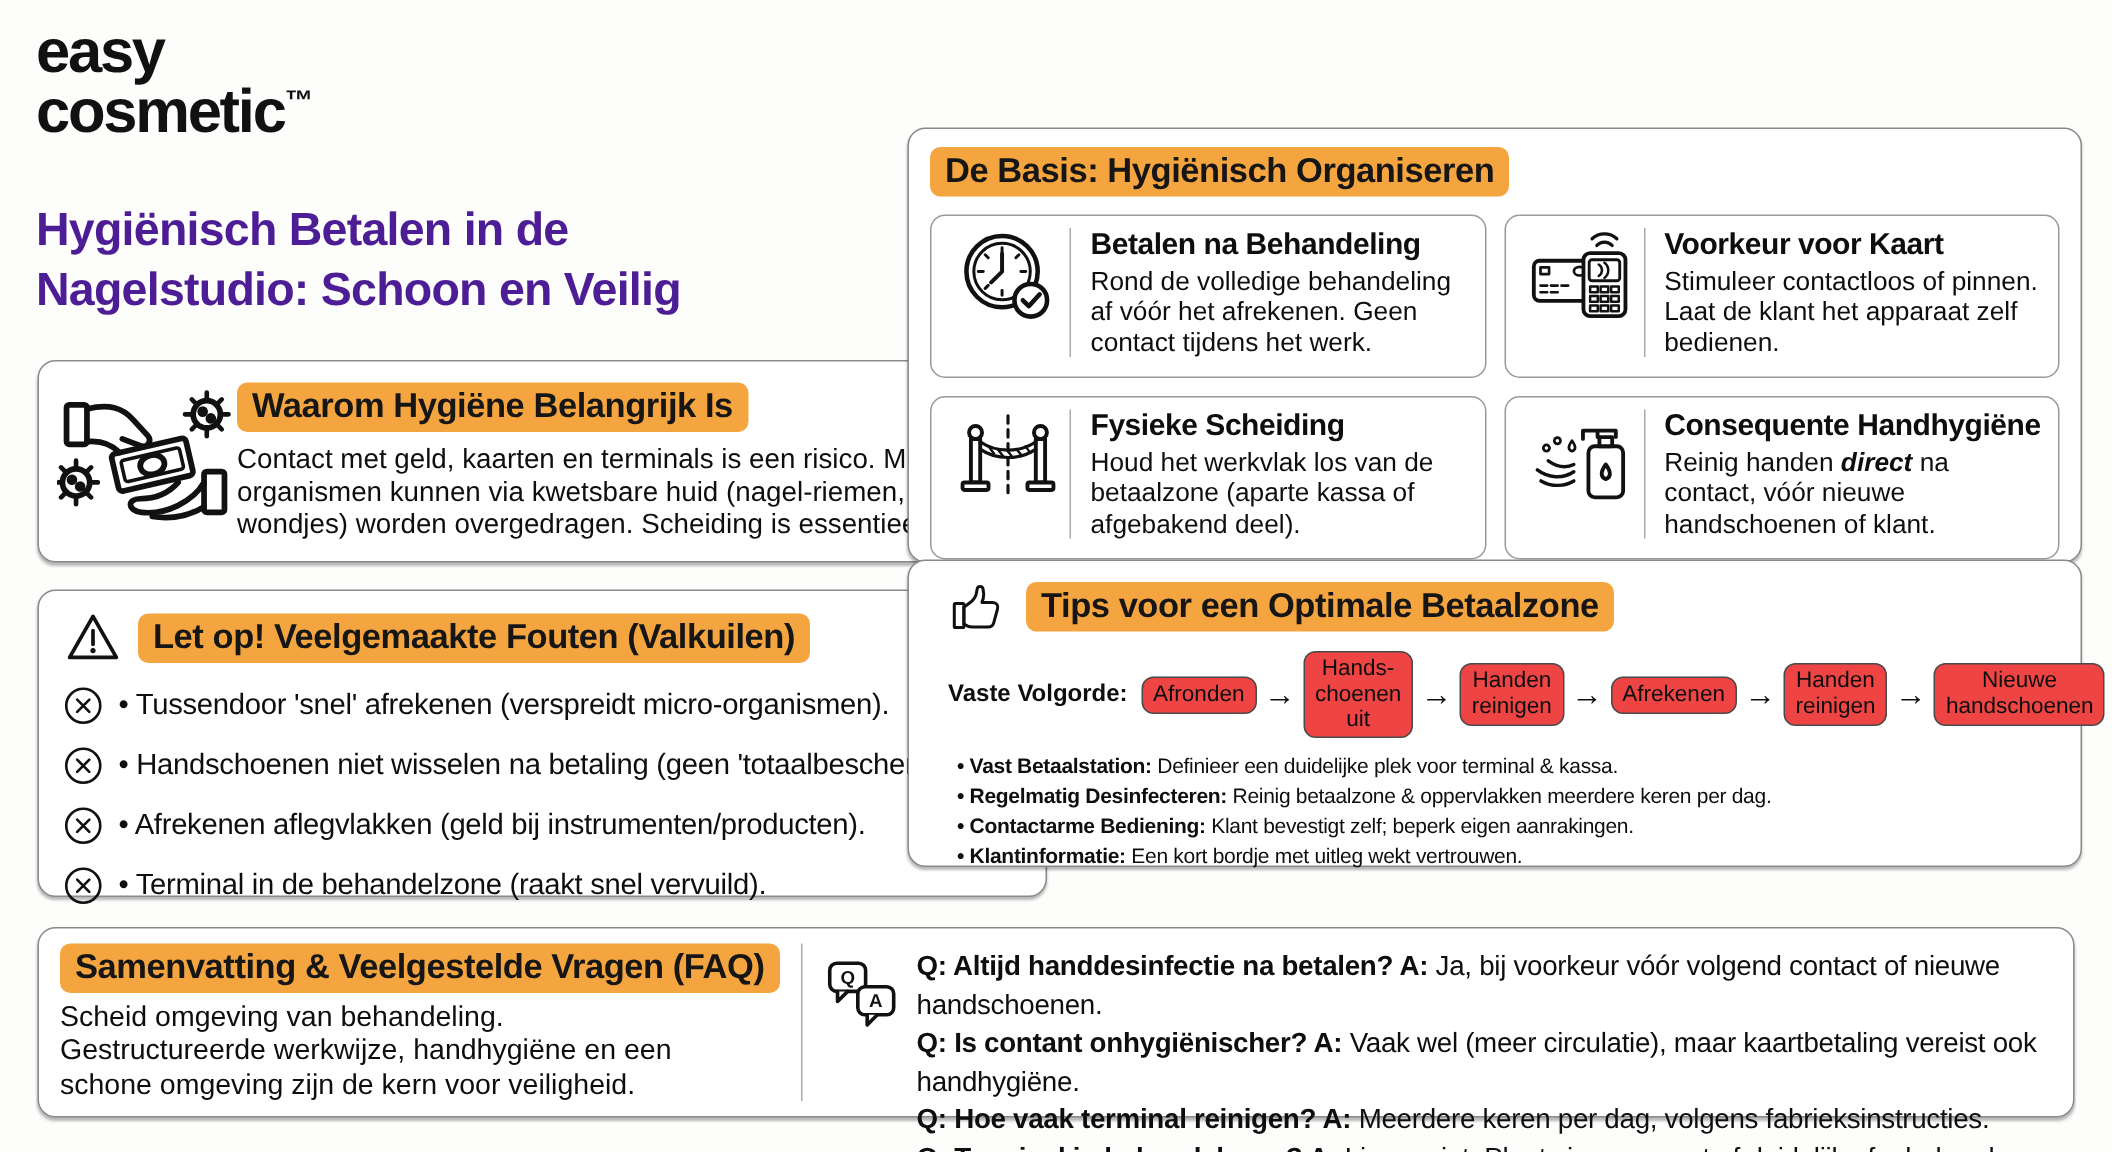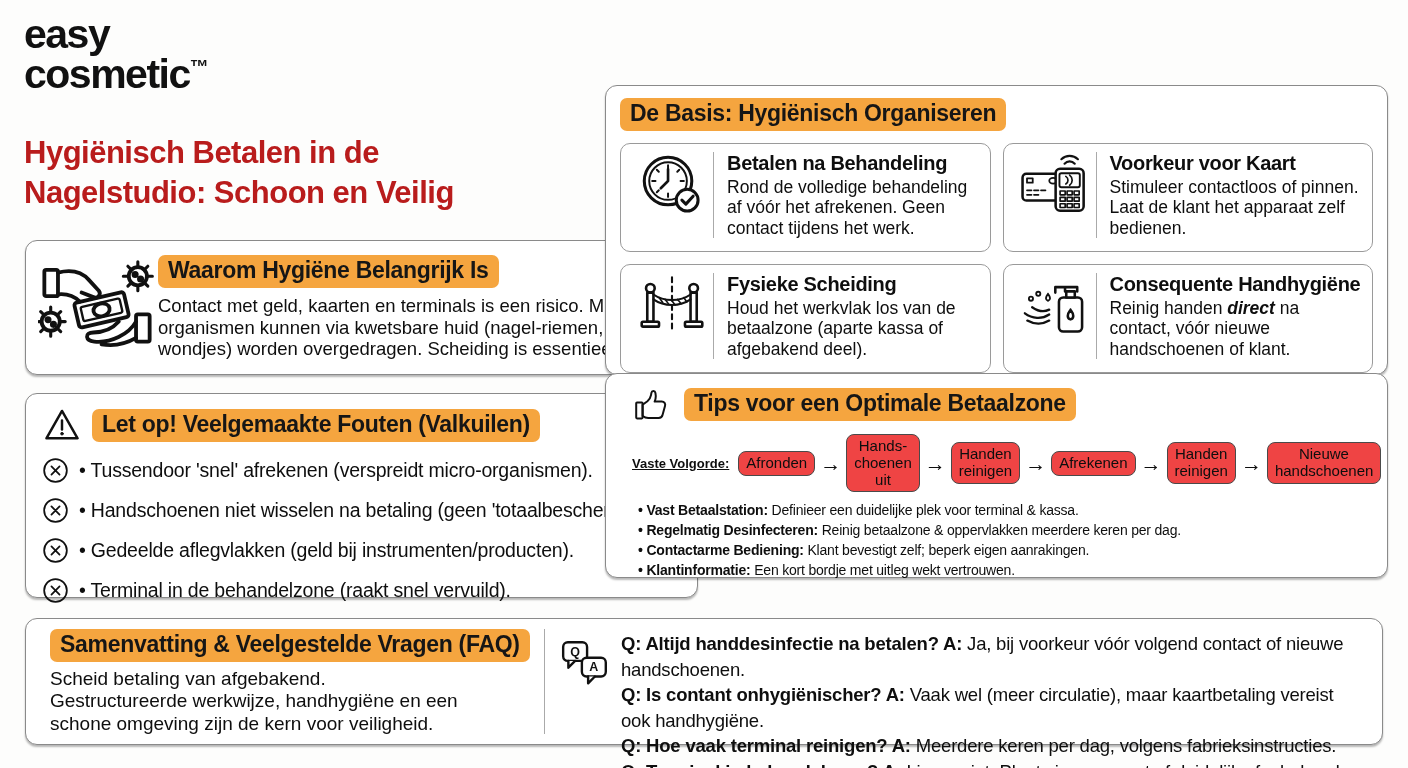--- a/index.html
+++ b/index.html
@@ -11,21 +11,21 @@
     position:relative;
     overflow:hidden;
   }
   .abs { position:absolute; }
 
   
   .logo { left:24px; top:14px; font-weight:800; font-size:41px; line-height:0.98; letter-spacing:-1.5px; color:#111; }
   .logo .tm { font-size:19px; vertical-align:super; letter-spacing:0; font-weight:700; }
 
   
-  .page-title { left:24px; top:133px; font-weight:800; font-size:31px; line-height:1.3; letter-spacing:-0.5px; color:#b91c1c; }
+  .page-title { left:24px; top:133px; font-weight:800; font-size:31px; line-height:1.3; letter-spacing:-0.5px; color:#4c1d95; }
 
   
   .box {
     background:#ffffff;
     border:1.6px solid #8a8a8a;
     border-radius:12px;
     box-shadow:0 2px 2px rgba(0,0,0,0.28);
   }
   .hl {
     display:inline-block;
@@ -59,34 +59,34 @@
 
   
   .pitfalls-box { left:25px; top:393px; width:673px; height:205px; padding:12px 16px; }
   .sec-head { display:flex; align-items:center; gap:10px; }
   .pitfall-item { display:flex; align-items:center; gap:10px; margin-top:13px; }
   .pitfall-text { font-size:19.5px; letter-spacing:-0.2px; }
 
   
   .tips-box { left:605px; top:373px; width:783px; height:205px; padding:10px 26px; }
   .seq-row { display:flex; align-items:center; gap:5px; margin-top:10px; }
-  .seq-label { font-weight:800; font-size:13px; margin-right:4px; white-space:nowrap;text-decoration:underline; }
+  .seq-label { font-weight:800; font-size:16px; margin-right:4px; white-space:nowrap; }
   .seq-box {
     border:1.6px solid #4a4a4a; border-radius:8px;
     padding:3px 7px; font-size:15px; line-height:1.12;
     text-align:center; background:#ef4444;
   }
   .mw88 { max-width:88px; } .mw74 { max-width:74px; } .mw114 { max-width:114px; }
   .seq-arrow { font-size:21px; line-height:1; }
   .tips-list { margin-top:9px; padding-left:6px; }
   .tips-item { font-size:14px; line-height:1.42; letter-spacing:-0.2px; }
   .b { font-weight:800; }
 
   
-  .faq-box { left:25px; top:618px; width:1358px; height:127px; display:flex; padding:10px 24px; }
+  .faq-box { left:25px; top:618px; width:1358px; height:127px; display:flex; padding:10px 14px; }
   .faq-left { width:495px; flex:0 0 495px; border-right:1.5px solid #aaa; padding-right:14px; }
   .faq-summary { font-size:19px; line-height:1.18; margin-top:6px; }
   .faq-right { display:flex; align-items:flex-start; padding-left:14px; gap:10px; }
   .faq-icon-wrap { padding-top:8px; }
   .faq-lines { padding-top:2px; }
   .faq-line { font-size:18.5px; line-height:1.38; letter-spacing:-0.2px; }
 
   svg { display:block; }
   .stroke { fill:none; stroke:#111; stroke-linecap:round; stroke-linejoin:round; }
 </style>
@@ -273,21 +273,21 @@
   </div>
   <div class="pitfall-item">
     <span>
         <svg width="27" height="27" viewBox="0 0 100 100">
           <g class="stroke" stroke-width="6.5">
             <circle cx="50" cy="50" r="42"></circle>
             <path d="M35 35 L65 65 M65 35 L35 65"></path>
           </g>
         </svg>
       </span>
-    <span class="pitfall-text">• Gedeelde aflegvlakken (geld bij instrumenten/producten).</span>
+    <span class="pitfall-text">• Afrekenen aflegvlakken (geld bij instrumenten/producten).</span>
   </div>
   <div class="pitfall-item">
     <span>
         <svg width="27" height="27" viewBox="0 0 100 100">
           <g class="stroke" stroke-width="6.5">
             <circle cx="50" cy="50" r="42"></circle>
             <path d="M35 35 L65 65 M65 35 L35 65"></path>
           </g>
         </svg>
       </span>
@@ -326,21 +326,21 @@
     <div class="tips-item"><span class="b">• Regelmatig Desinfecteren:</span><span> Reinig betaalzone &amp; oppervlakken meerdere keren per dag.</span></div>
     <div class="tips-item"><span class="b">• Contactarme Bediening:</span><span> Klant bevestigt zelf; beperk eigen aanrakingen.</span></div>
     <div class="tips-item"><span class="b">• Klantinformatie:</span><span> Een kort bordje met uitleg wekt vertrouwen.</span></div>
   </div>
 </div>
 
 <div class="abs box faq-box">
   <div class="faq-left">
     <span class="hl">Samenvatting &amp; Veelgestelde Vragen (FAQ)</span>
     <div class="faq-summary">
-      <div>Scheid betaling van afgebakend.</div>
+      <div>Scheid omgeving van behandeling.</div>
       <div>Gestructureerde werkwijze, handhygiëne en een</div>
       <div>schone omgeving zijn de kern voor veiligheid.</div>
     </div>
   </div>
   <div class="faq-right">
     <div class="faq-icon-wrap">
       <svg width="52" height="52" viewBox="0 0 100 100">
         <g class="stroke" stroke-width="4.6">
           <rect x="8" y="10" width="46" height="36" rx="9" fill="#fff"></rect>
           <path d="M18 46 v13 l13 -13" fill="#fff"></path>

